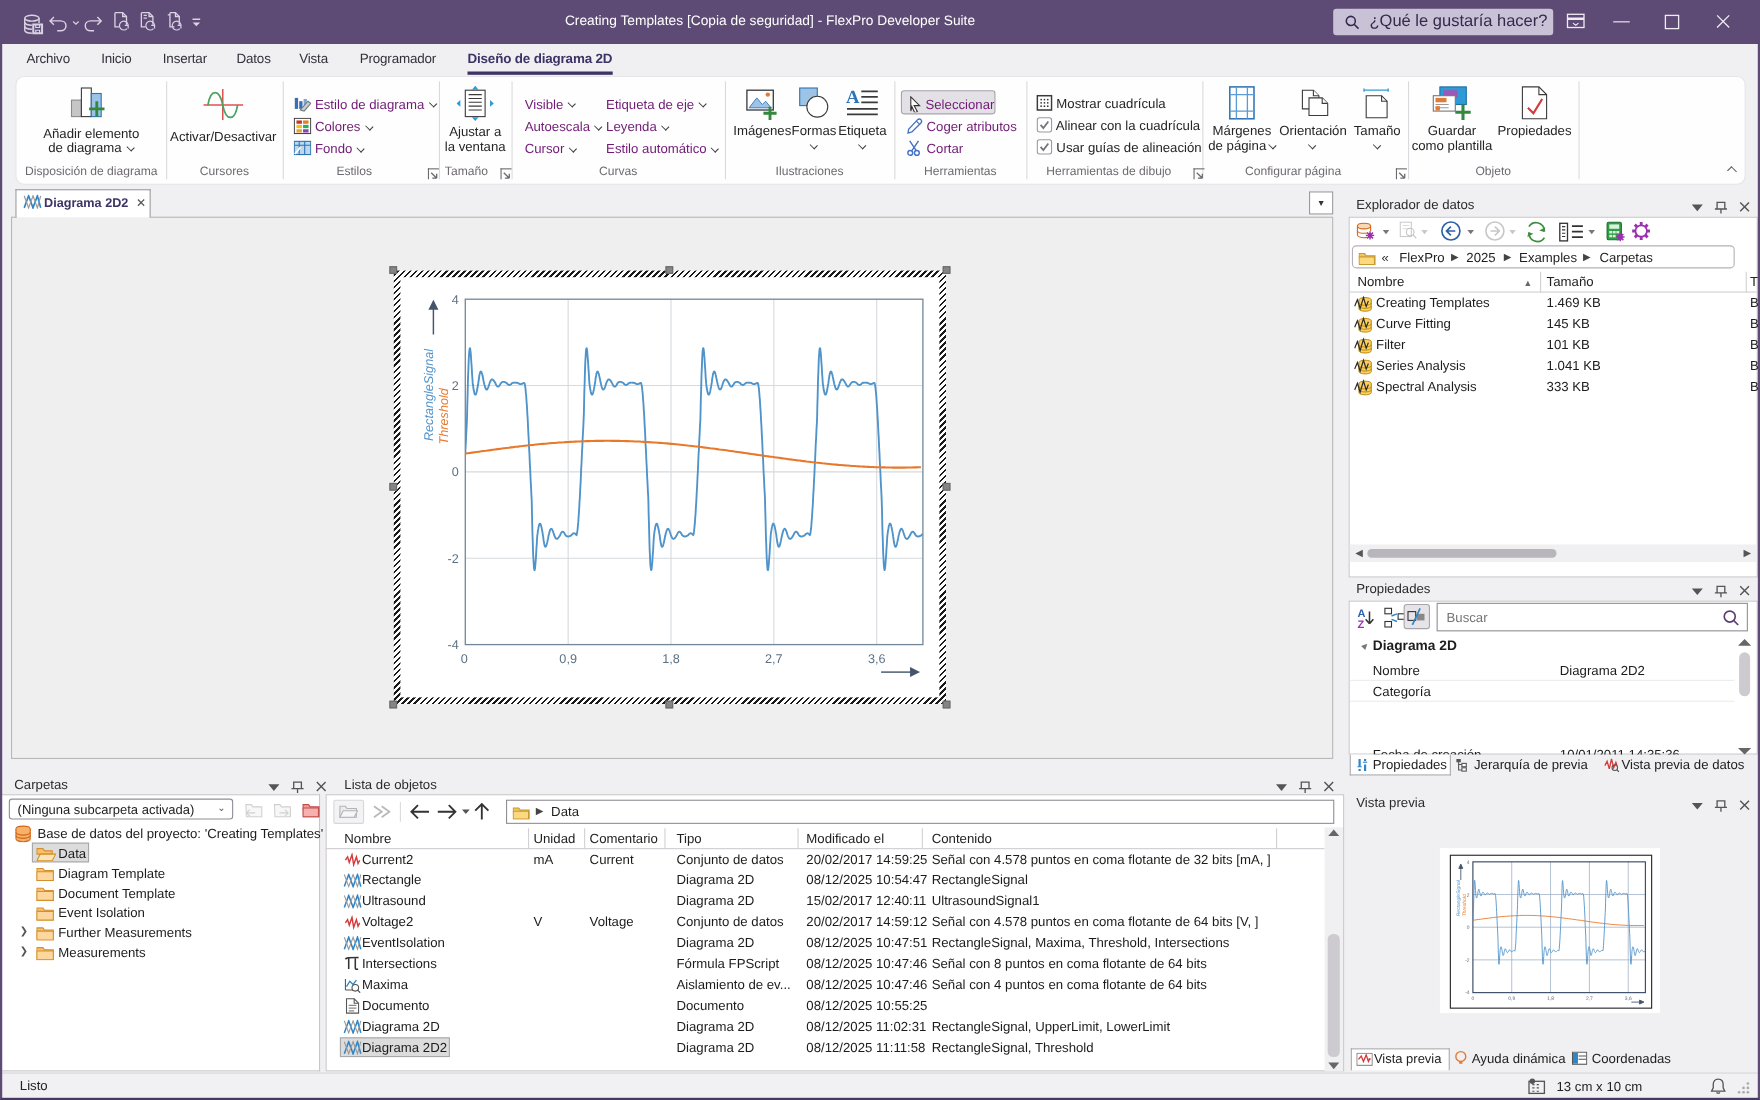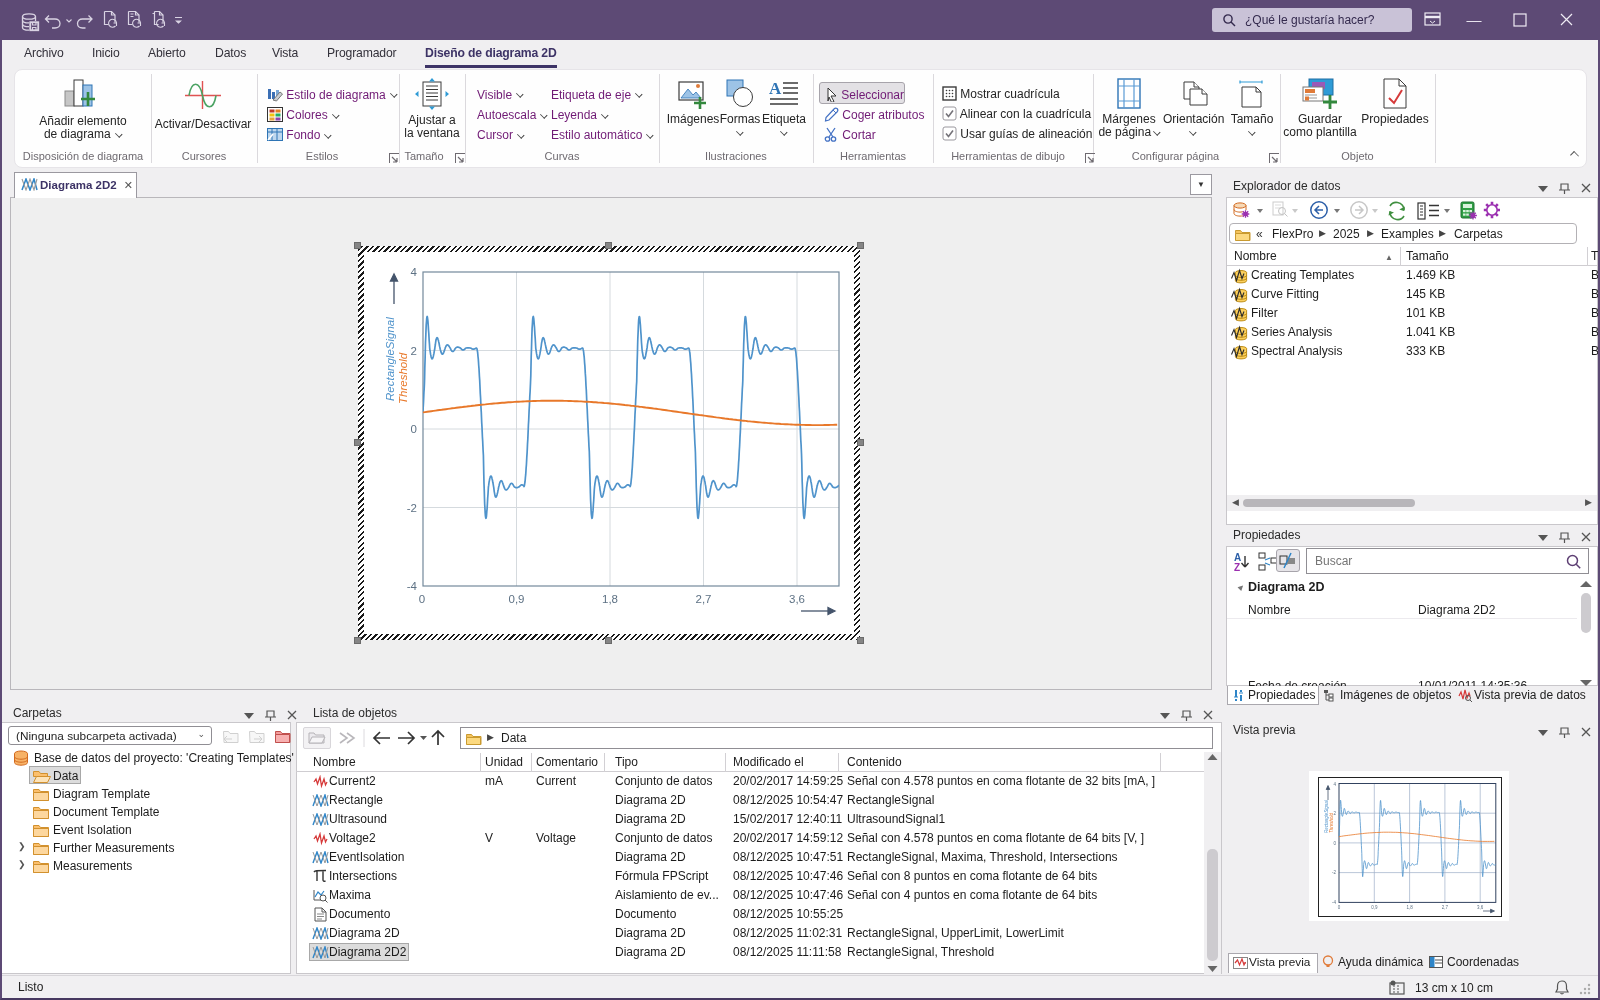--- a/index.html
+++ b/index.html
@@ -2,21 +2,21 @@
 <html><head><meta charset="utf-8">
 <style>
 *{margin:0;padding:0;box-sizing:border-box}
 html,body{width:1600px;height:1000px;overflow:hidden}
 body{font-family:"Liberation Sans",sans-serif;font-size:12px;color:#1e1e1e;background:#f0eff1;position:relative}
 .abs{position:absolute}
 
 #titlebar{position:absolute;left:0;top:0;width:1600px;height:40px;background:#5d4a75;color:#fff}
 #titlebar .ttl{position:absolute;top:12px;left:0;width:1400px;text-align:center;font-size:12.5px;color:#fff}
 .winbtn{position:absolute;top:0;height:40px;width:46px;color:#e8e4ee;text-align:center;line-height:40px;font-size:15px}
-#searchbox{position:absolute;left:1212px;top:8px;width:200px;height:24px;background:#c9c2d7;border-radius:3px;color:#33294d;font-size:12px;line-height:24px}
+#searchbox{position:absolute;left:1212px;top:8px;width:200px;height:24px;background:#c9c2d7;border-radius:3px;color:#33294d;font-size:15px;line-height:24px}
 
 #tabrow{position:absolute;left:2px;top:40px;width:1596px;height:28px;background:#f0eff1}
 .rtab{position:absolute;top:0;height:28px;line-height:26px;font-size:12.2px;color:#33313a;letter-spacing:-0.15px}
 .rtab.active{color:#3d3366;font-weight:bold;border-bottom:3px solid #3d3366}
 
 #ribbon{position:absolute;left:14px;top:69px;width:1573px;height:99px;background:#fefefe;border:1px solid #e6e4e8;border-radius:8px}
 .gsep{position:absolute;top:4px;height:89px;width:1px;background:#dbd9dd}
 .glabel{position:absolute;top:80px;height:16px;font-size:11px;color:#6e6a70;text-align:center;white-space:nowrap}
 .launch{position:absolute;top:83px;width:10px;height:10px;border-left:1.2px solid #6e6a70;border-top:1.2px solid #6e6a70}
 .bigbtn{position:absolute;top:6px;text-align:center;font-size:12px;color:#252525;line-height:13.5px;white-space:nowrap}
@@ -73,20 +73,21 @@
         </g>
    <g transform="translate(152,11)">
           <path d="M2.5 0.5h5l3.5 3.5v7.5"></path>
           <path d="M7.5 0.5V4h3.5"></path>
           <path d="M2.5 0.5v2M0.5 2.5h2v11h4"></path>
           <path d="M12.5 11.5a4 4 0 10-1 3.5M12.5 15v-3h-3" stroke-width="1.1"></path>
         </g>
    <path d="M175 17.5h7M176.5 21l2 2 2-2z" fill="#d9d3e3"></path>
   </g>
  </svg>
+ <div class="ttl">Creating Templates [Copia de seguridad] - FlexPro Developer Suite</div>
  <div id="searchbox">
       <svg width="15" height="15" style="position:absolute;left:10px;top:5px">
         <circle cx="6" cy="6" r="4.1" fill="none" stroke="#33294d" stroke-width="1.4"></circle>
         <path d="M9 9l4 4" stroke="#33294d" stroke-width="1.4"></path>
       </svg>
       <span style="position:absolute;left:33px;white-space:nowrap">¿Qué le gustaría hacer?</span>
     </div>
  <svg width="150" height="40" style="position:absolute;left:1408px;top:0" fill="none" stroke="#efecf4" stroke-width="1.2">
   <rect x="17" y="13" width="15" height="12"></rect>
       <path d="M17 17h15" stroke-width="2.4"></path>
@@ -96,21 +97,21 @@
  <svg width="46" height="40" style="position:absolute;left:1497px;top:0">
       <rect x="17" y="14" width="12" height="12" fill="none" stroke="#efecf4" stroke-width="1.2"></rect>
     </svg>
  <svg width="46" height="40" style="position:absolute;left:1543px;top:0">
       <path d="M18 14l11 11M29 14l-11 11" stroke="#efecf4" stroke-width="1.2"></path>
     </svg>
 </div>
 <div id="tabrow">
  <span class="rtab" style="left:22px">Archivo</span>
  <span class="rtab" style="left:90px">Inicio</span>
- <span class="rtab" style="left:146px">Abierto</span>
+ <span class="rtab" style="left:146px">Insertar</span>
  <span class="rtab" style="left:213px">Datos</span>
  <span class="rtab" style="left:270px">Vista</span>
  <span class="rtab" style="left:325px">Programador</span>
  <span class="rtab active" style="left:423px">Diseño de diagrama 2D</span>
 </div>
 <div id="ribbon">
  <div class="gsep" style="left:136px"></div>
     <div class="gsep" style="left:242px"></div>
     <div class="gsep" style="left:384px"></div>
     <div class="gsep" style="left:450px"></div>
@@ -556,20 +557,24 @@
 </div>
 <div id="propgrid" class="abs" style="left:1227px;top:578px;width:350px;height:108px;overflow:hidden">
     <div style="position:absolute;left:0;top:0;width:350px;height:20px">
       <span style="position:absolute;left:10px;top:4px;color:#777;font-size:9px;transform:rotate(45deg)">▲</span>
       <span style="position:absolute;left:21px;top:2px;font-weight:bold;font-size:12.5px">Diagrama 2D</span>
     </div>
     <div style="position:absolute;left:0;top:22px;width:350px;height:19px;border-bottom:1px solid #eceaee">
       <span class="cell" style="left:21px;top:1px">Nombre</span>
       <span class="cell" style="left:191px;top:1px">Diagrama 2D2</span>
     </div>
+    <div style="position:absolute;left:0;top:41px;width:350px;height:19px;border-bottom:1px solid #eceaee">
+      <span class="cell" style="left:21px;top:1px">Categoría</span>
+      <span class="cell" style="left:191px;top:1px"></span>
+    </div>
     <div style="position:absolute;left:0;top:98px;width:350px;height:19px;border-bottom:1px solid #eceaee">
       <span class="cell" style="left:21px;top:1px">Fecha de creación</span>
       <span class="cell" style="left:191px;top:1px">10/01/2011 14:35:36</span>
     </div>
   </div>
 <svg width="16" height="110" style="position:absolute;left:1578px;top:579px">
     <path d="M2 8l6-6 6 6z" fill="#666"></path>
     <rect x="3" y="14" width="10" height="40" rx="5" fill="#cdcbcf"></rect>
     <path d="M2 101l6 6 6-6z" fill="#666"></path>
   </svg>
@@ -579,21 +584,21 @@
       <path d="M3 1v7M3 10v2M8 1v2M8 6v6" stroke="#2e85c8" stroke-width="2"></path>
       <path d="M1 8h4M6 4h4" stroke="#2e85c8" stroke-width="1"></path>
     </svg>
  <span style="position:absolute;left:21px;top:2px">Propiedades</span>
  <svg width="13" height="13" style="position:absolute;left:96px;top:3px">
       <rect x="1" y="1" width="4" height="3" fill="#555"></rect>
       <rect x="6" y="5" width="4" height="3" fill="#fff" stroke="#555"></rect>
       <rect x="6" y="9" width="4" height="3" fill="#fff" stroke="#555"></rect>
       <path d="M3 4v7h3M3 6h3" stroke="#555" fill="none"></path>
     </svg>
- <span style="position:absolute;left:113px;top:2px">Imágenes de objetos</span>
+ <span style="position:absolute;left:113px;top:2px">Jerarquía de previa</span>
  <svg width="14" height="13" style="position:absolute;left:231px;top:3px">
       <path d="M1 7l2-4 2 7 2-9 2 8 2-5 1 3" fill="none" stroke="#d63a3a" stroke-width="1.2"></path>
       <circle cx="10" cy="9" r="2.5" fill="none" stroke="#555"></circle>
       <path d="M12 11l2 2" stroke="#555"></path>
     </svg>
  <span style="position:absolute;left:247px;top:2px">Vista previa de datos</span>
 </div>
 
 <div class="ptitle abs" style="left:1233px;top:723px">Vista previa</div>
 <svg width="70" height="14" style="position:absolute;left:1530px;top:725px" fill="#555">

